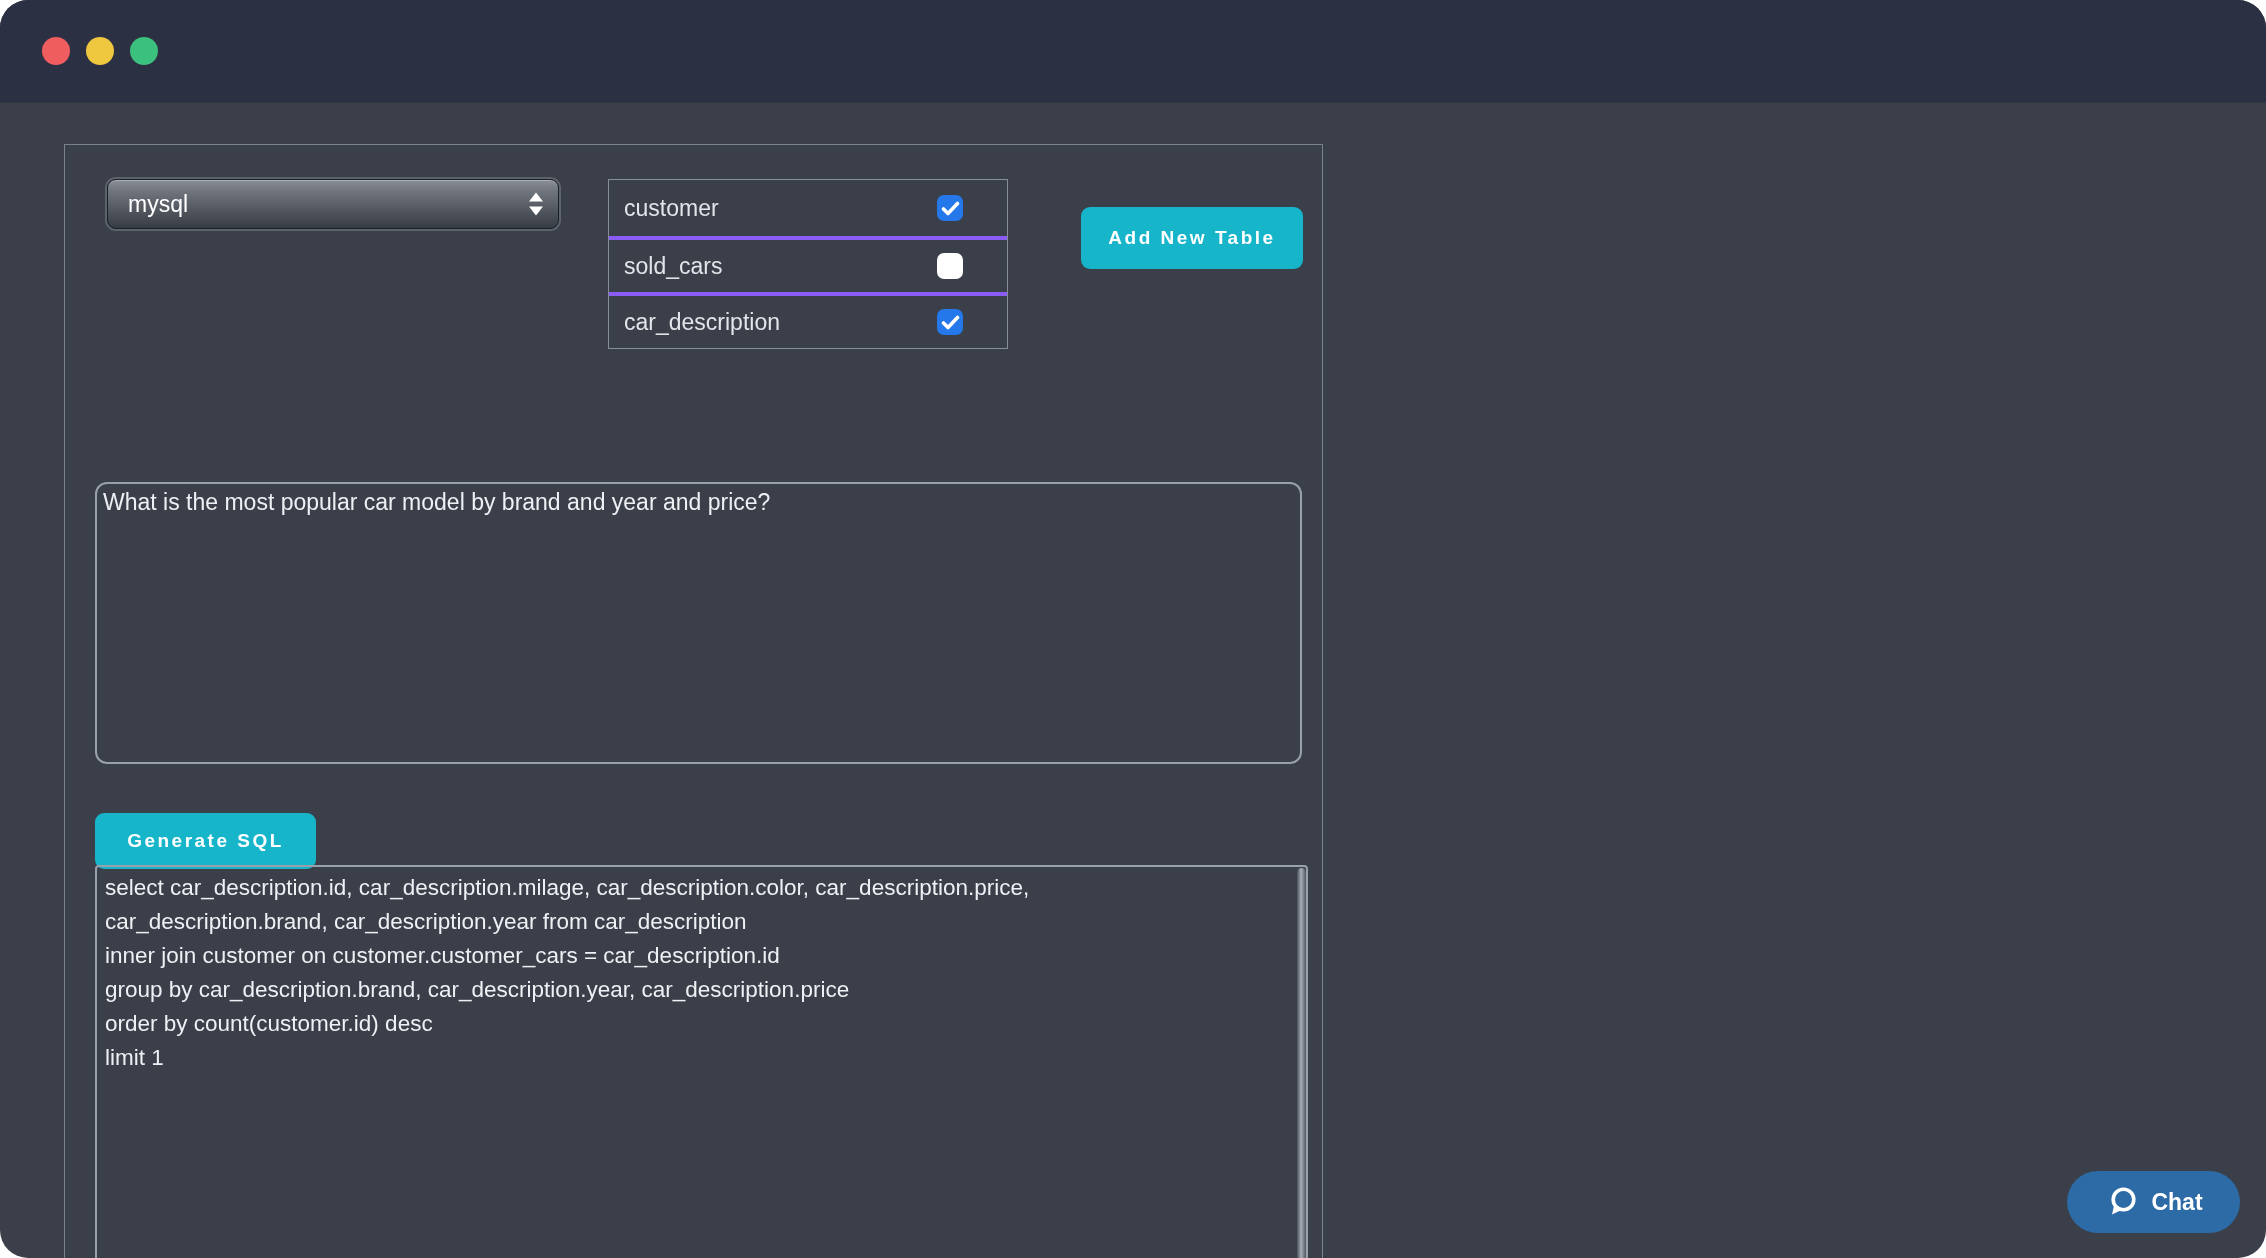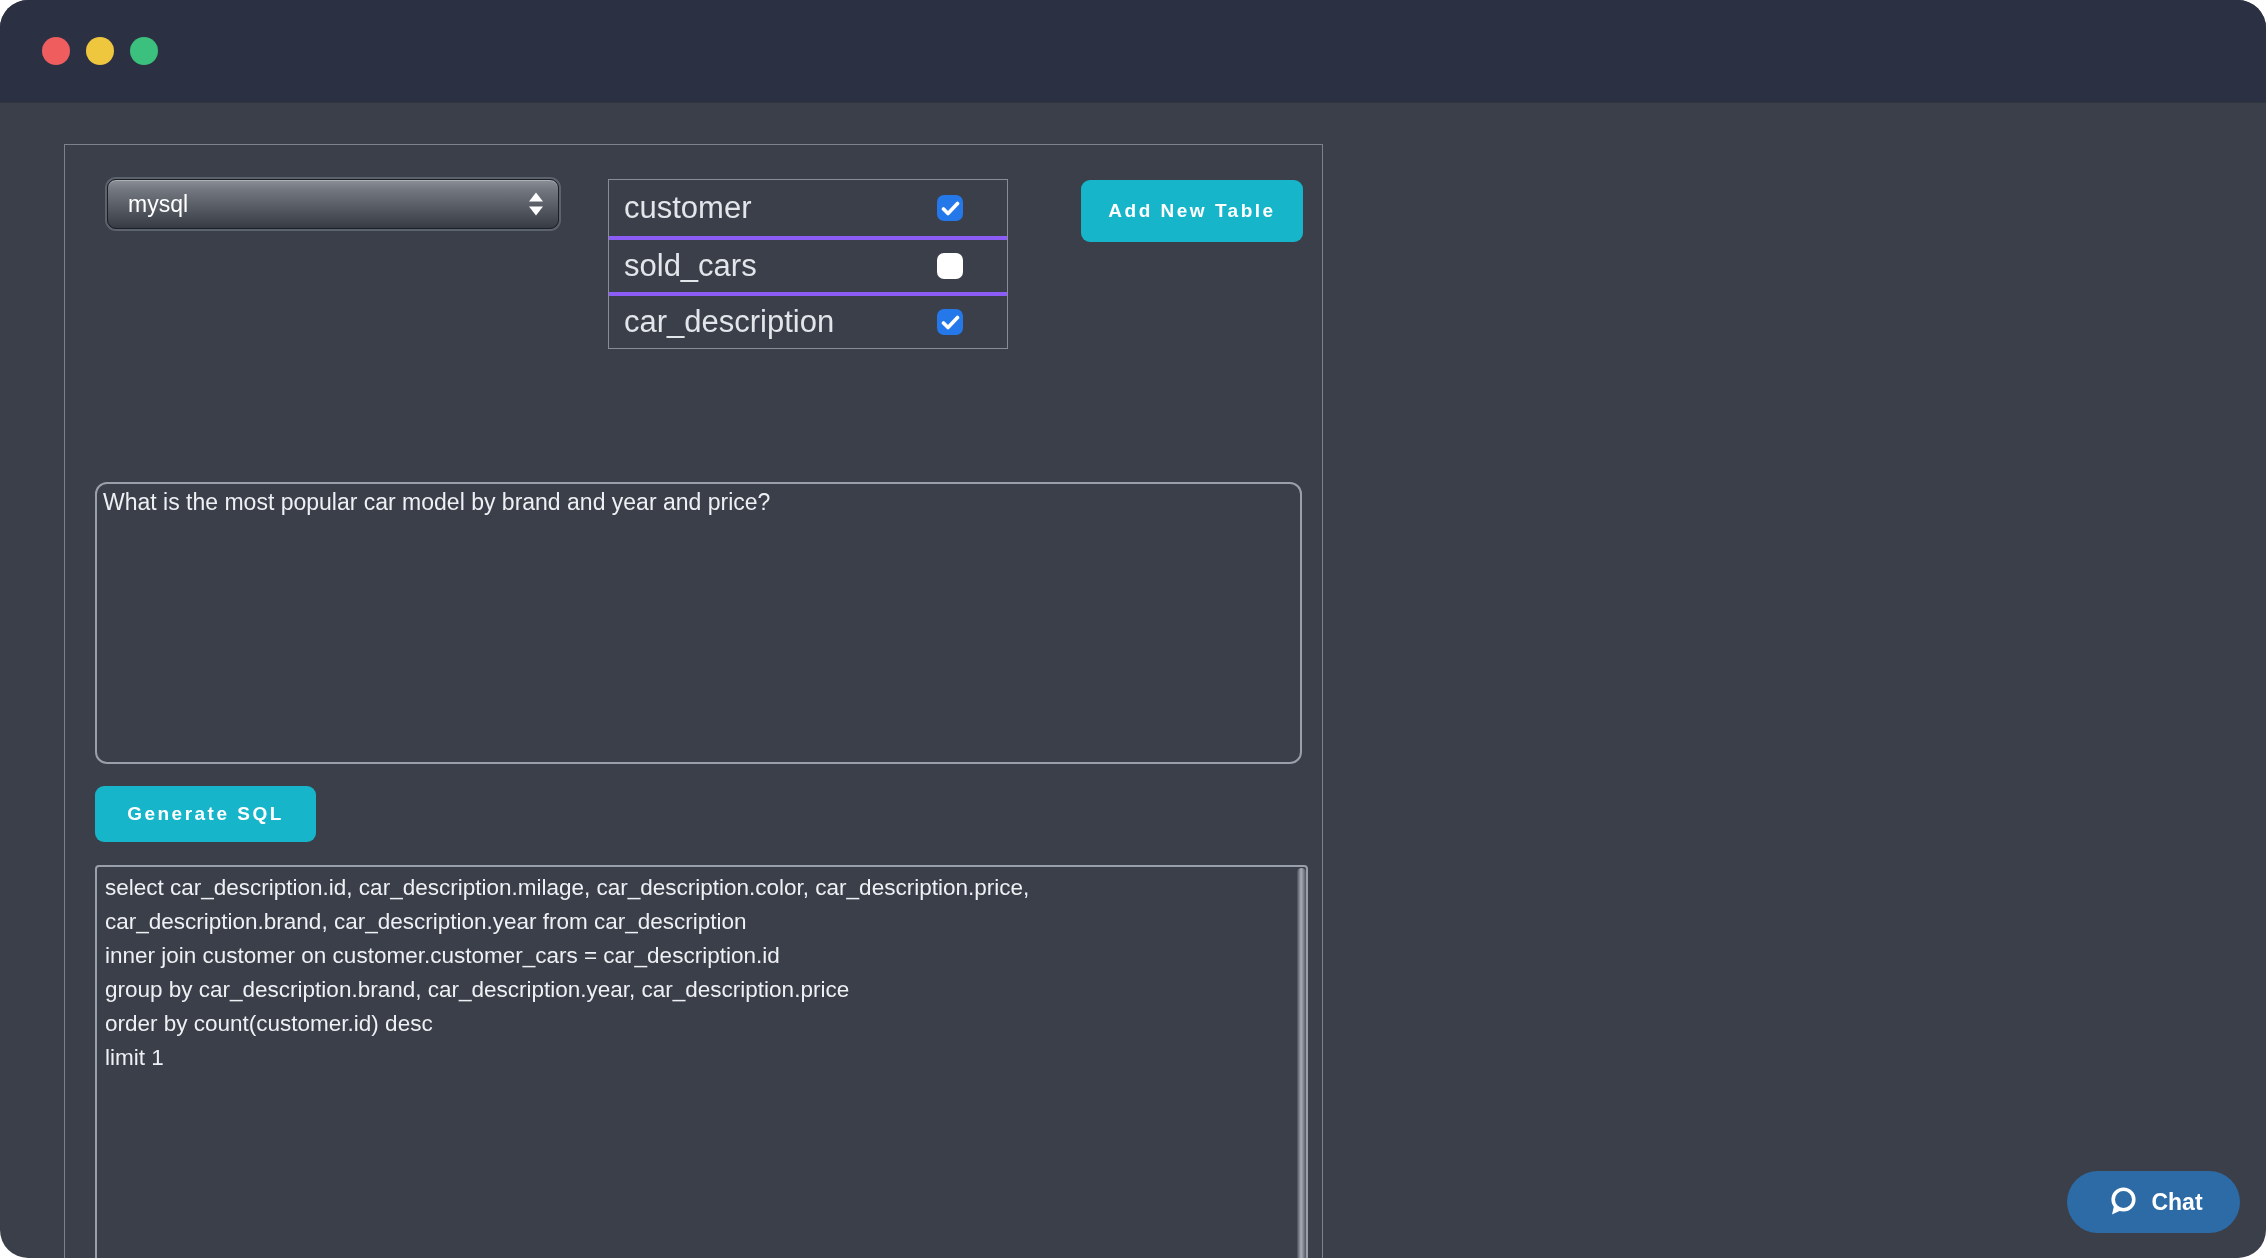--- a/index.html
+++ b/index.html
@@ -52,31 +52,31 @@
   
   .tables {
     position: absolute; left: 543px; top: 34px; width: 400px;
     border: 1px solid #878d97; background: transparent;
   }
   .trow {
     height: 56px; display: flex; align-items: center; justify-content: space-between;
     padding: 0 44px 0 15px;
   }
   .trow + .trow { border-top: 4px solid #8b5cf6; }
-  .tlabel { color: #e2e5ea; font-size: 31px; }
+  .tlabel { color: #e2e5ea; font-size: 23px; }
   .cb {
     width: 26px; height: 26px; border-radius: 7px; background: #ffffff;
     display: flex; align-items: center; justify-content: center; cursor: pointer; flex: none;
   }
   .cb.checked { background: #2478ea; }
   
   .btn {
     position: absolute; border: none; border-radius: 9px; background: #17b5ca;
     color: #ffffff; font-family: "Liberation Sans", "DejaVu Sans", sans-serif;
-    font-weight: 700; font-size: 19px; letter-spacing: 2.5px; cursor: pointer;
+    font-weight: 700; font-size: 19px; letter-spacing: 2.5px; cursor: pointer; margin-top: 27px;
   }
   .btn.add { left: 1016px; top: 35px; width: 222px; height: 62px; }
   .btn.gen { left: 30px;  top: 641px; width: 221px; height: 56px; }
   
   textarea {
     font-family: "Liberation Sans", "DejaVu Sans", sans-serif;
     background: transparent; color: #eef0f4; resize: none; outline: none;
     border: 2px solid #9aa0ab; border-radius: 12px; overflow: hidden;
   }
   .question {

